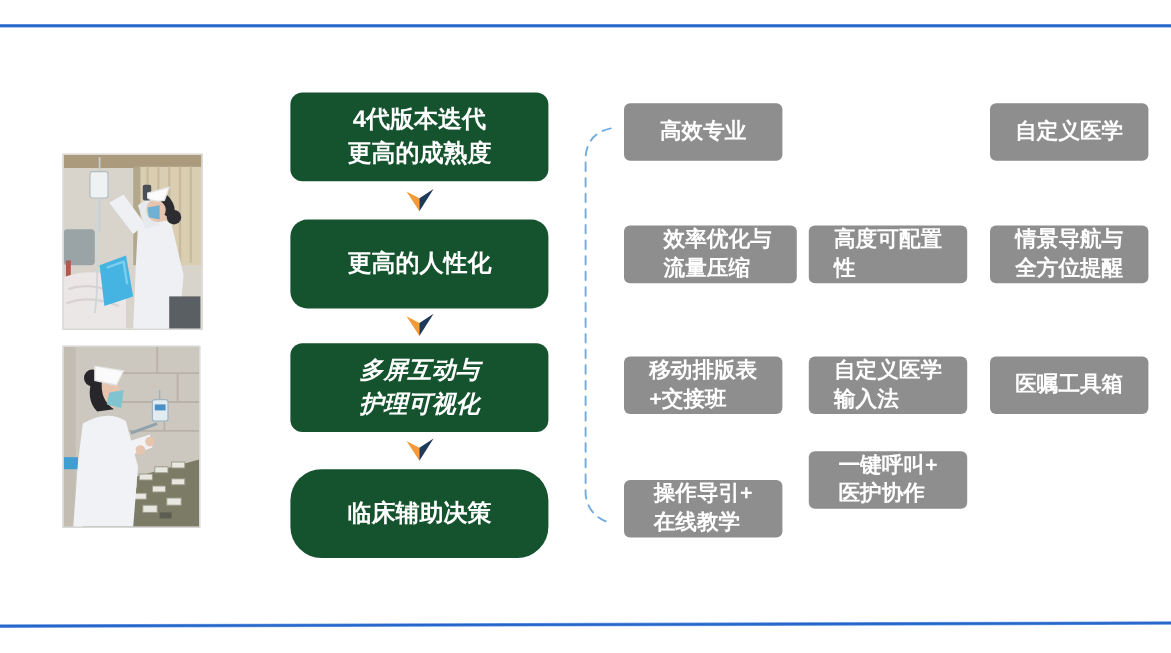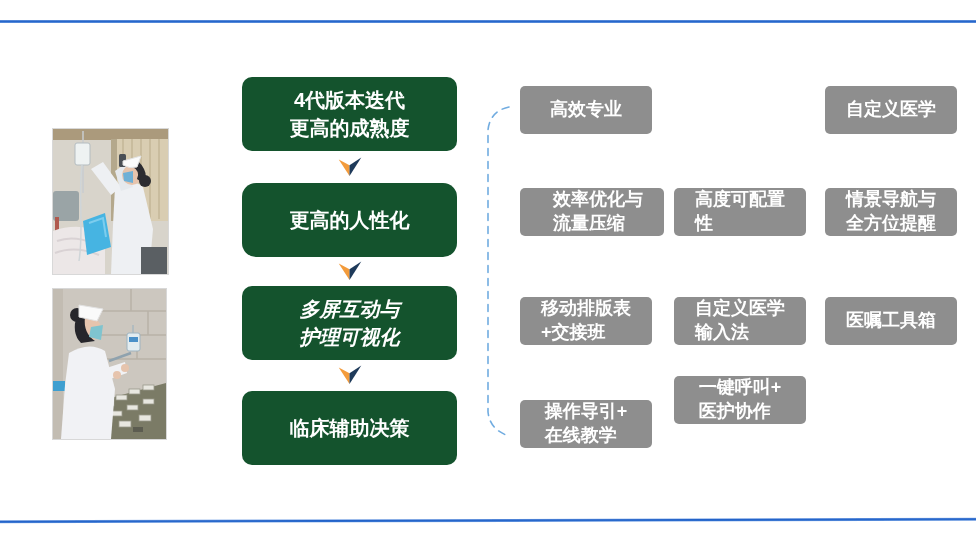--- a/index.html
+++ b/index.html
@@ -22,21 +22,21 @@
   
   .step{
     position:absolute;left:242px;width:215px;height:74px;
     background:#14532d;border-radius:10px;
     display:flex;align-items:center;justify-content:center;
   }
   .step-text{
     color:#ffffff;font-weight:bold;font-size:20px;line-height:1.4;
     white-space:pre-line;text-align:center;display:inline-block;
   }
-  .step1{top:77px;}  .step2{top:183px;border-radius:14px;}  .step3{top:286px;font-style:italic;}  .step4{top:391px;}
+  .step1{top:77px;}  .step2{top:183px;border-radius:14px;}  .step3{top:286px;font-style:italic;}  .step4{top:391px;border-radius:26px;}
 
   
   .arrow{position:absolute;left:336px;width:27px;height:20px;}
   .arrow1{top:157px;} .arrow2{top:261px;} .arrow3{top:365px;}
 
   
   .bracket{position:absolute;left:480px;top:100px;width:40px;height:345px;}
 
   
   .feature{

